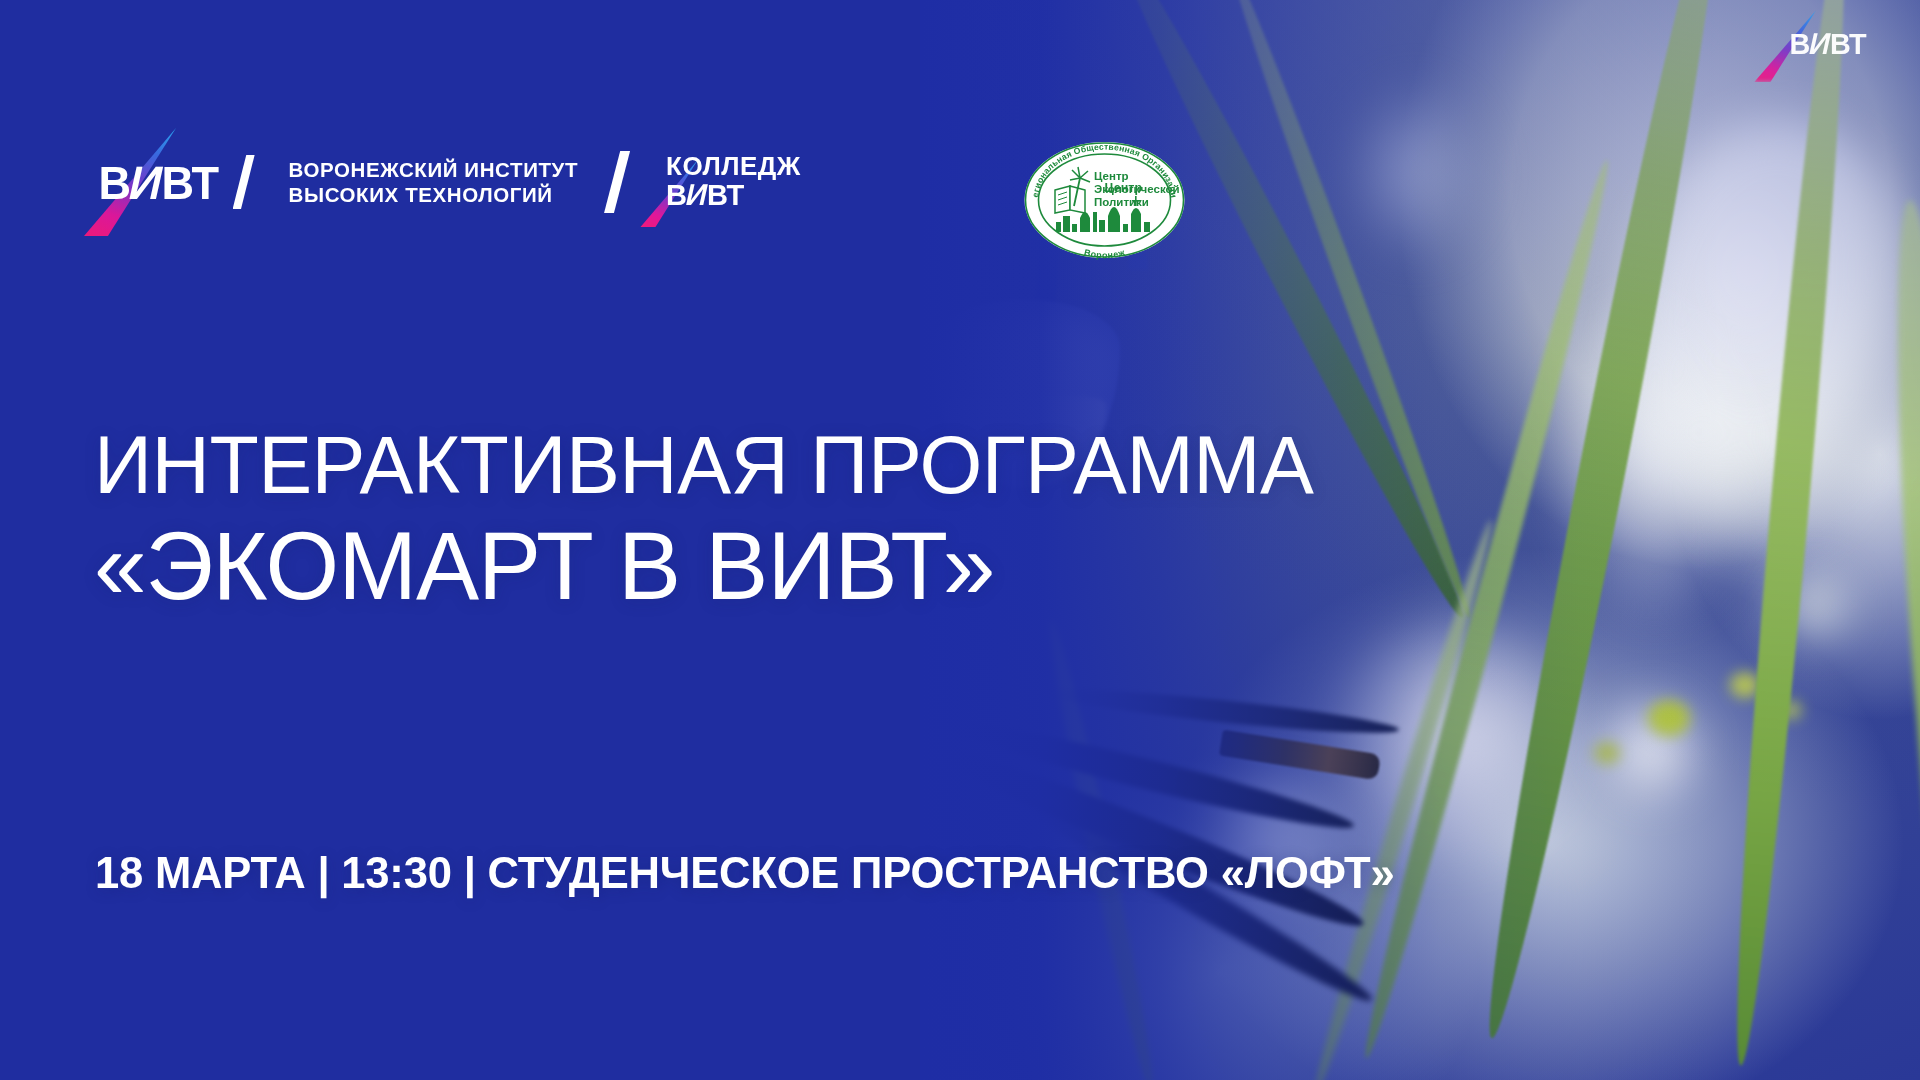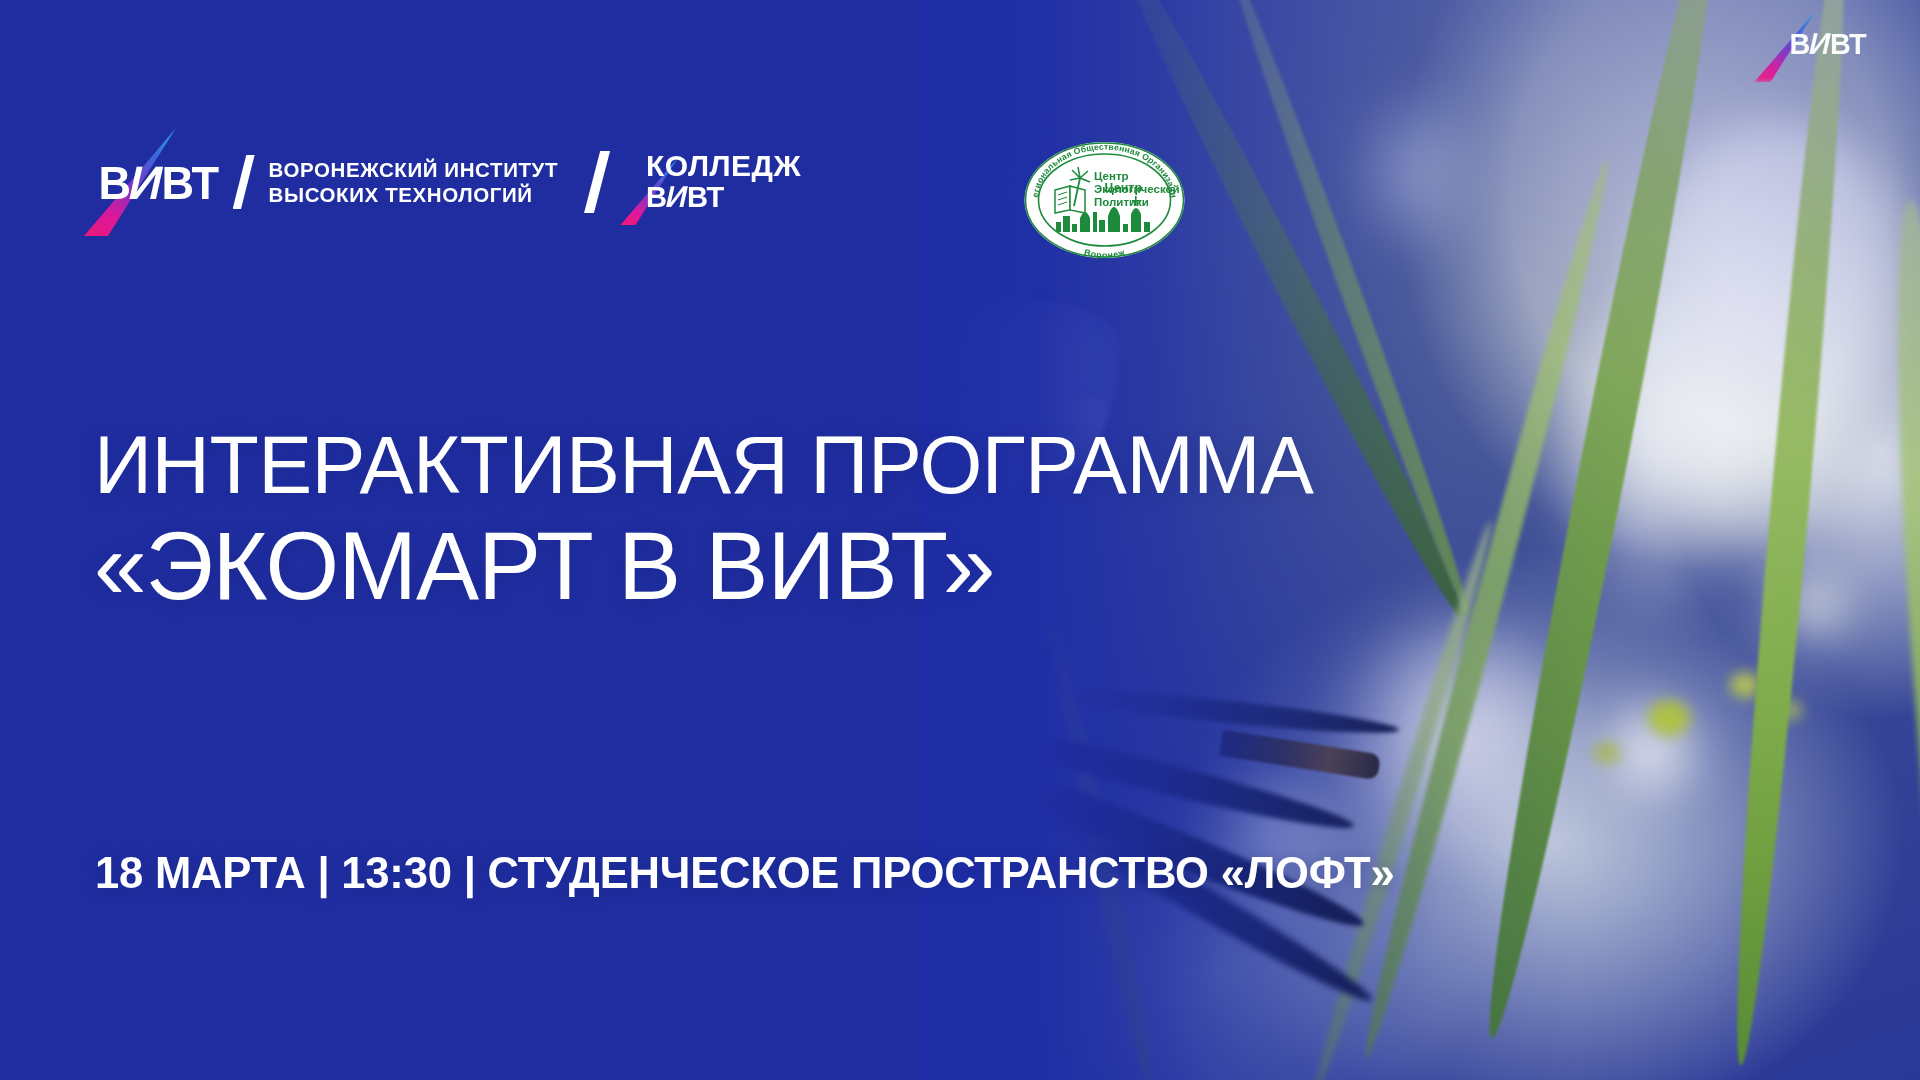--- a/index.html
+++ b/index.html
@@ -142,34 +142,34 @@
     position:relative;z-index:2;color:#fff;font-weight:700;font-size:47px;letter-spacing:-1px;
     line-height:1;transform:scaleX(.96);
   }
   .vivt-word .it{display:inline-block;transform:skewX(-13deg);}
   .slash{
     position:relative;z-index:2;margin:0 14px 0 12px;width:22px;height:54px;
     background:#fff;clip-path:polygon(62% 0,100% 0,38% 100%,0 100%);
   }
   .inst-name{
     color:#fff;font-weight:700;font-size:20.5px;line-height:1.22;letter-spacing:.6px;
-    white-space:nowrap;text-transform:uppercase;
+    white-space:nowrap;text-transform:uppercase;margin-left:20px;
   }
   .big-slash{
     margin:0 26px;width:26px;height:62px;background:#fff;
     clip-path:polygon(62% 0,100% 0,38% 100%,0 100%);
   }
   .college{position:relative;padding-left:10px;}
   .college .grad-tri2{
     position:absolute;left:-16px;top:6px;width:58px;height:68px;
     background:linear-gradient(200deg,#2aa8f2 0%,#3b6ae0 22%,#7b35c9 54%,#e0179a 80%,#f01a7a 100%);
     clip-path:polygon(100% 0%, 26% 100%, 0% 100%);
     filter:blur(.5px);
   }
-  .college-top{position:relative;z-index:2;color:#fff;font-weight:700;font-size:30px;letter-spacing:.5px;line-height:1.02;}
+  .college-top{position:relative;z-index:2;color:#fff;font-weight:700;font-size:26px;letter-spacing:.5px;line-height:1.02;}
   .college-bot{position:relative;z-index:2;color:#fff;font-weight:700;font-size:30px;line-height:1.02;letter-spacing:-.5px;transform:scaleX(.97);transform-origin:left;}
   .college-bot .it{display:inline-block;transform:skewX(-13deg);}
 
   
   .eco{position:absolute;left:1022px;top:140px;width:165px;height:120px;}
   .eco svg{display:block;}
 
   
   .headline{
     position:absolute;left:94px;top:424px;

